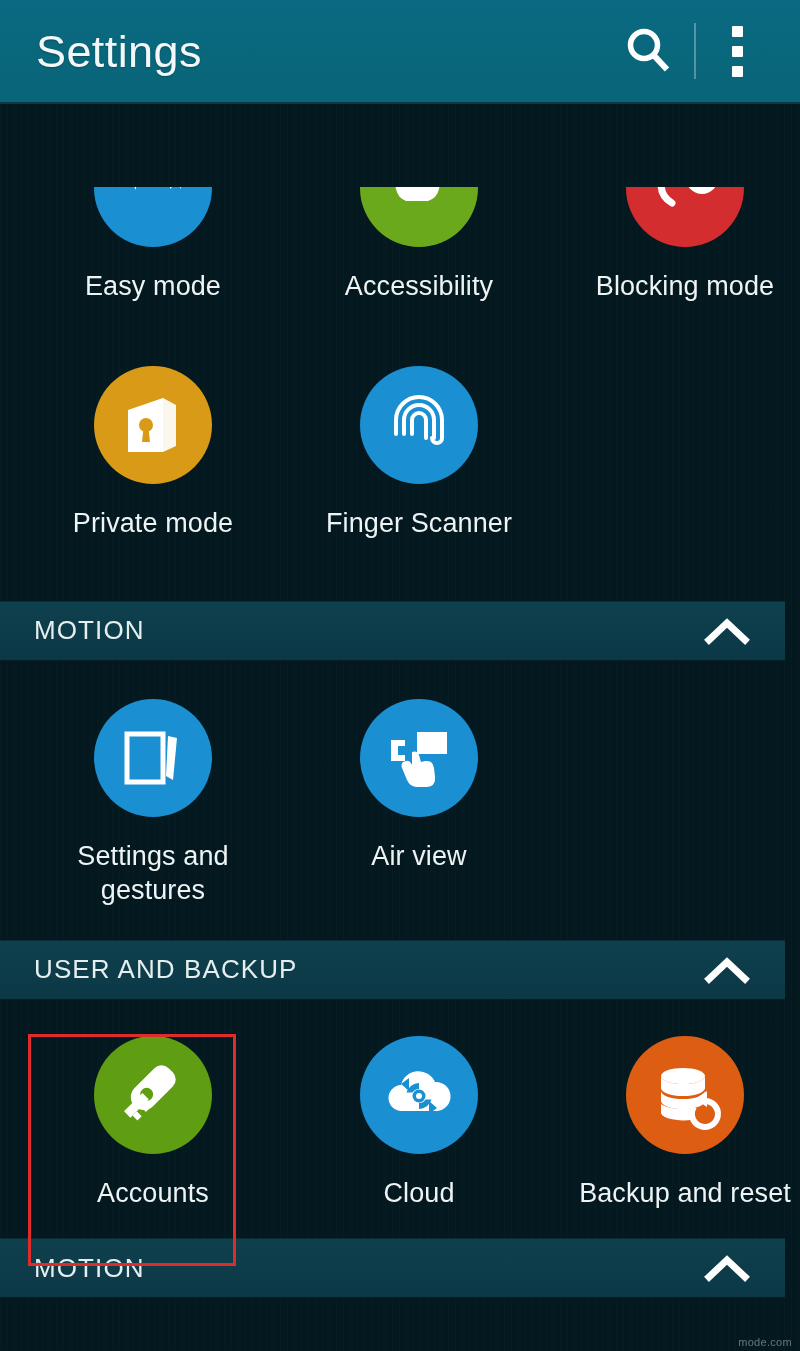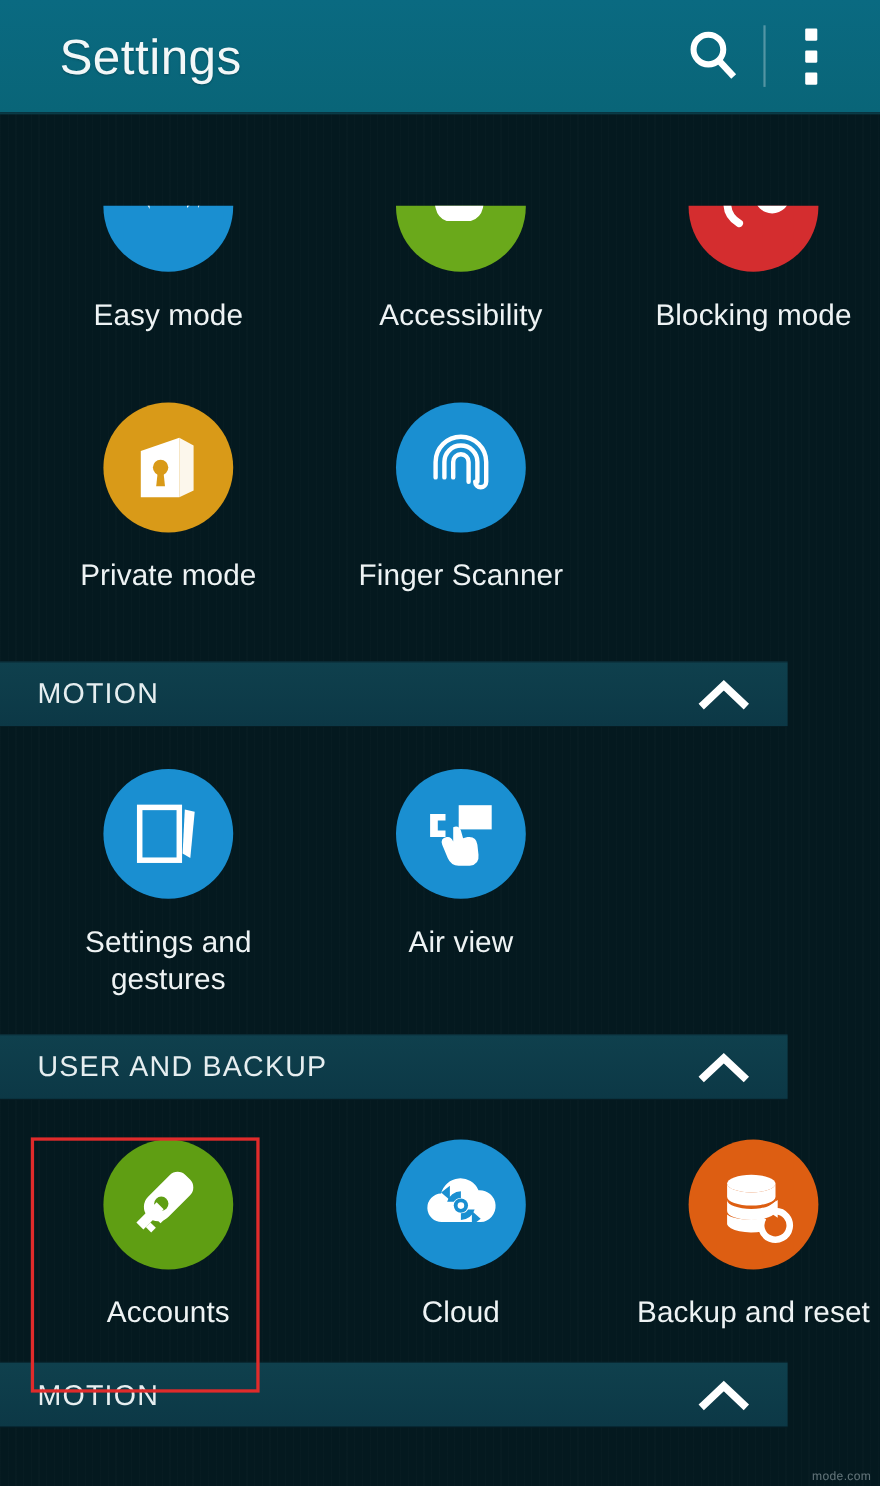--- a/index.html
+++ b/index.html
@@ -40,21 +40,20 @@
     padding: 0 24px 0 36px;
   }
   .appbar-title {
     flex: 1;
     color: #f2f7f8;
     font-size: 45px;
     font-weight: 400;
     letter-spacing: 0.4px;
     line-height: 1;
     text-shadow: 0 1px 2px rgba(0,0,0,0.25);
-    margin-left: 18px;
   }
   .appbar-actions {
     display: flex;
     align-items: center;
     height: 100%;
   }
   .icon-btn {
     display: flex;
     align-items: center;
     justify-content: center;
@@ -75,21 +74,21 @@
   .dots i {
     display: block;
     width: 11px; height: 11px;
     background: #ffffff;
     border-radius: 1px;
   }
 
   
   .section-header {
     position: relative;
-    width: 716px;
+    width: 785px;
     height: 60px;
     background: linear-gradient(180deg, #0f404d 0%, #0c3846 100%);
     border-top: 1px solid #0a2c36;
     border-bottom: 1px solid #061d25;
     display: flex;
     align-items: center;
     padding: 0 34px;
     cursor: pointer;
   }
   .section-title {

